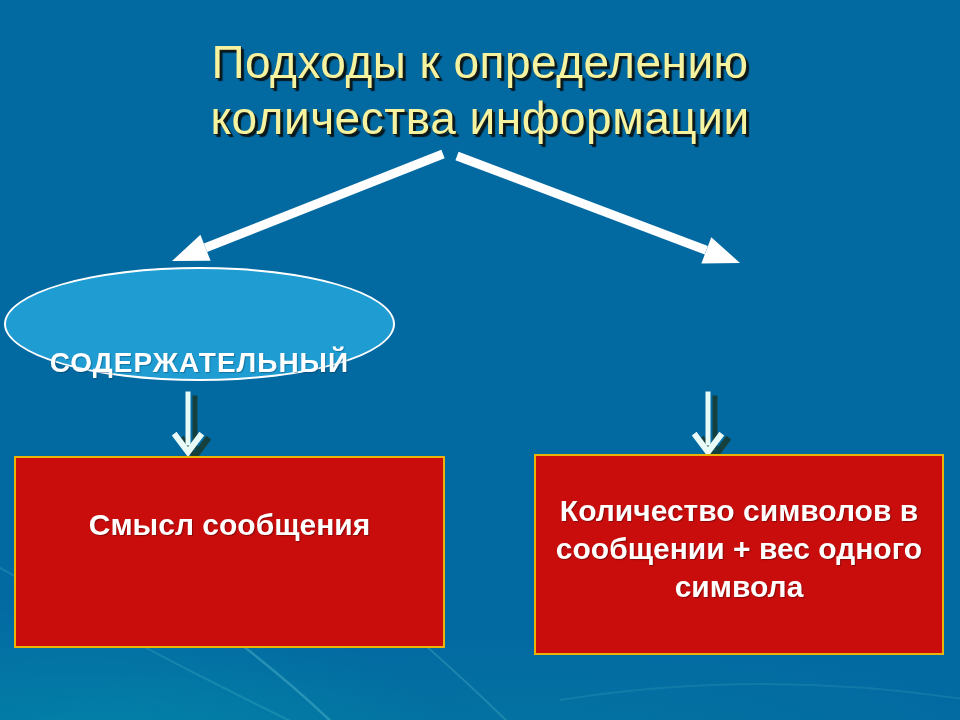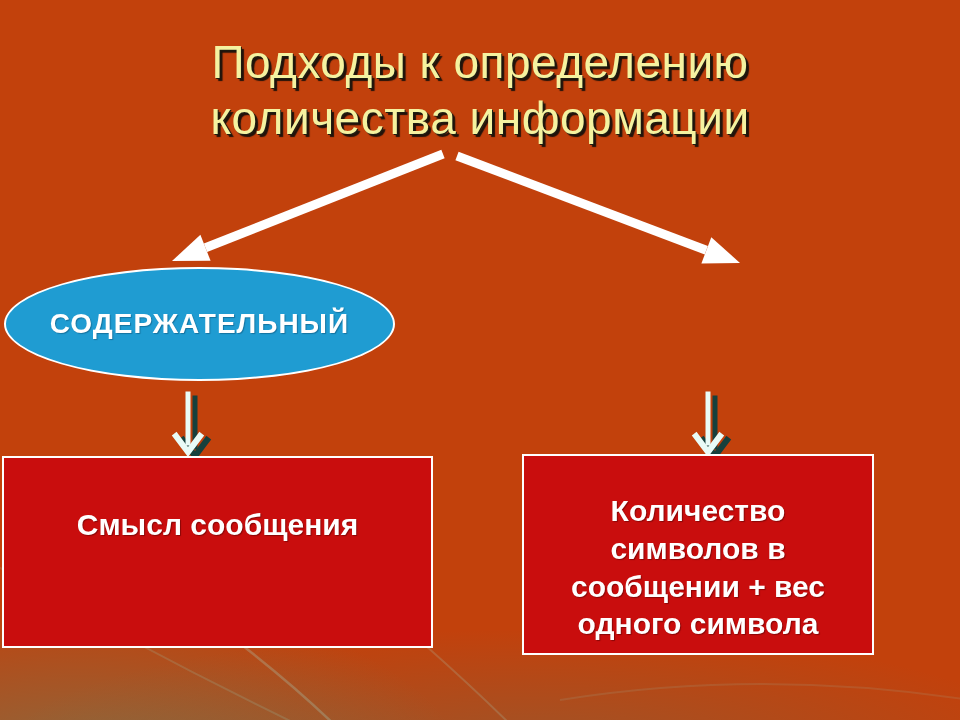--- a/index.html
+++ b/index.html
@@ -1,20 +1,20 @@
 <!DOCTYPE html>
 <html><head>
 <meta charset="utf-8">
 <style>
   html,body{margin:0;padding:0;background:#222;}
   .slide{
     position:relative;
     width:960px;height:720px;
     overflow:hidden;
-    background:#c2410c;
+    background:#0369a1;
     font-family:"Liberation Sans", sans-serif;
   }
   .bg-glow{
     position:absolute;inset:0;z-index:0;pointer-events:none;
     background:
       radial-gradient(ellipse 560px 260px at 8% 108%, rgba(0,205,190,0.30), rgba(0,205,190,0) 70%),
       radial-gradient(ellipse 700px 160px at 55% 104%, rgba(0,170,165,0.18), rgba(0,170,165,0) 75%);
   }
   .deco-svg, .arrow-svg{position:absolute;left:0;top:0;z-index:1;}
   .slide-title{
@@ -26,38 +26,39 @@
     letter-spacing:0.5px;
     color:#F5F2A0;
     text-shadow:1px 1px 0 #1d1d12, 3px 3px 1px rgba(5,10,10,0.85);
   }
   .node-ellipse{
     position:absolute;z-index:2;
     border-radius:50%;
     background:#1F9CD2;
     border:2px solid #FFFFFF;
     box-sizing:border-box;
-    display:flex;align-items:center;justify-content:center;
+    display:flex;align-items:flex-end;justify-content:center;
     color:#FFFFFF;font-weight:bold;font-size:28px;letter-spacing:1px;
     text-shadow:1px 1px 1px rgba(0,40,70,0.35);
   }
   .ellipse-left{left:4px;top:267px;width:391px;height:114px;}
   .ellipse-right{left:479px;top:267px;width:463px;height:114px;}
   .result-box{
     position:absolute;z-index:2;
     background:#C90D0D;
-    border:2px solid #ffffff;
+    border:2px solid #eab308;
     box-sizing:border-box;
     display:flex;justify-content:center;align-items:flex-start;
     color:#FFFFFF;font-weight:bold;font-size:30px;line-height:1.26;
     text-align:center;
     text-shadow:1px 1px 1px rgba(60,0,0,0.45);
+    margin-left:12px;
   }
   .box-left{left:2px;top:456px;width:431px;height:192px;padding:48px 14px 0 14px;}
-  .box-right{left:522px;top:454px;width:352px;height:201px;padding:36px 14px 0 14px;}
+  .box-right{left:522px;top:454px;width:410px;height:201px;padding:36px 14px 0 14px;}
 </style>
 </head>
 <body>
 
 <div class="slide">
 
   <div class="bg-glow"></div>
 
   <svg class="deco-svg" width="960" height="720" viewBox="0 0 960 720" aria-hidden="true">
     <path d="M -40 545 Q 150 655 330 740" stroke="rgba(150,245,235,0.14)" stroke-width="2" fill="none"></path>

